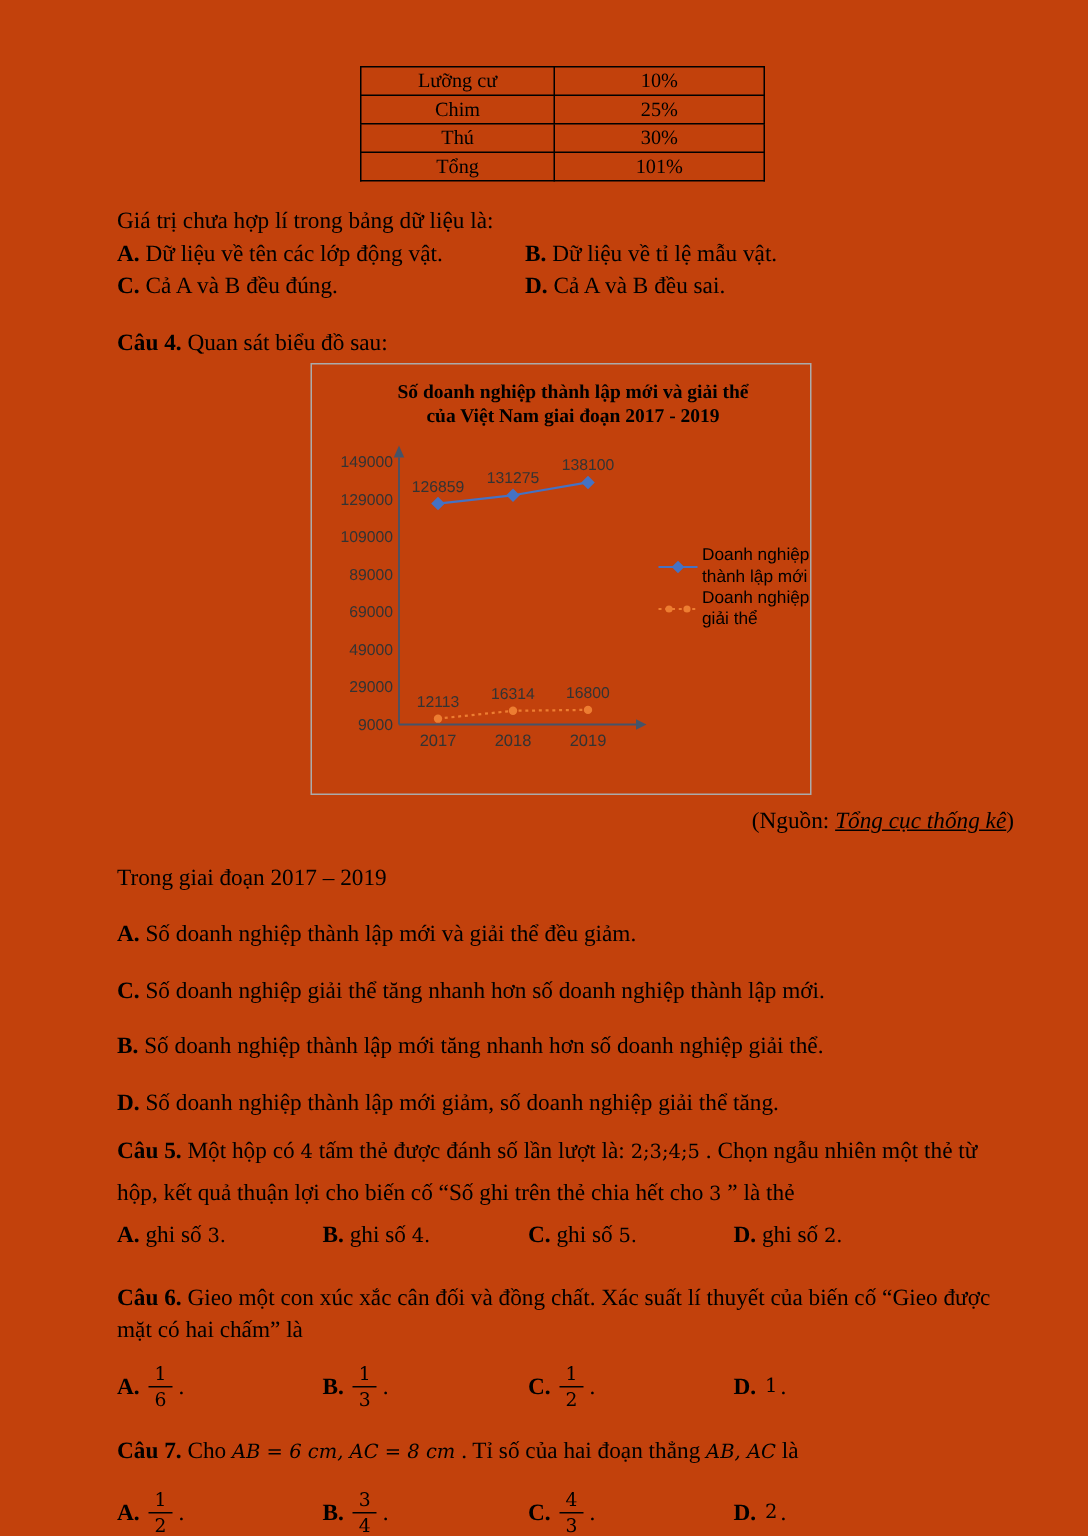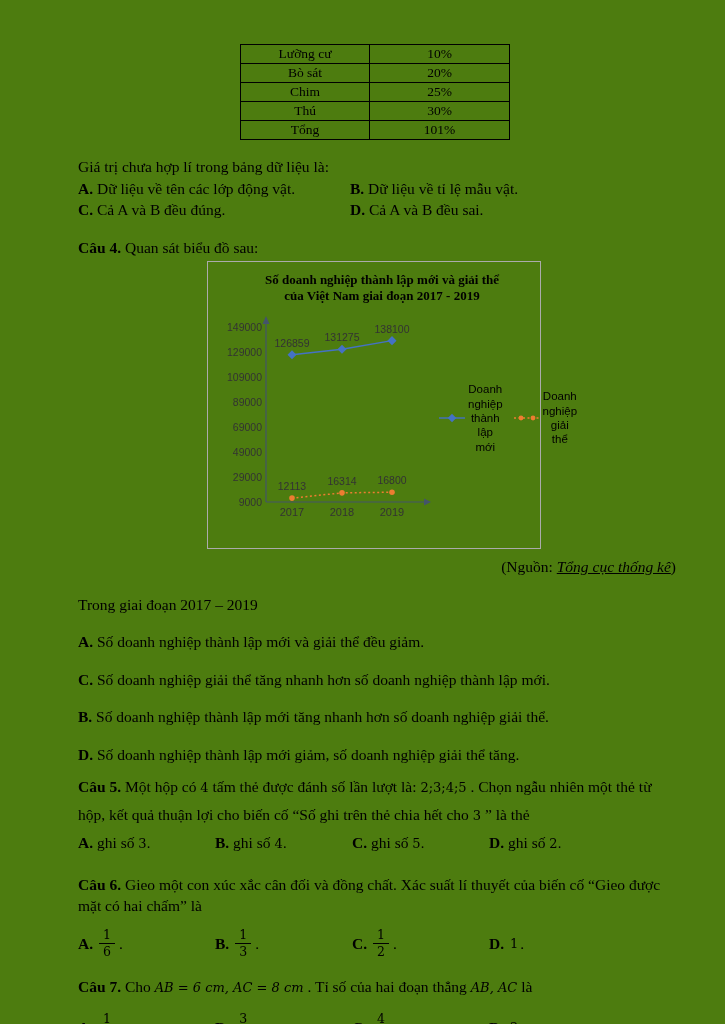--- a/index.html
+++ b/index.html
@@ -1,18 +1,18 @@
 <!DOCTYPE html>
 <html><head>
 <meta charset="utf-8">
 <style>
   * { margin:0; padding:0; box-sizing:border-box; }
   html,body { background:#ffffff; }
   .page {
-    width:725px; height:1024px; background:#4d7c0f; position:relative; overflow:hidden;
+    width:725px; height:1024px; background:#c2410c; position:relative; overflow:hidden;
     font-family:"Liberation Serif", serif; font-size:15.5px; color:#000;
     padding:44px 49px 0 78px; line-height:1.39;
   }
   
   .table-wrap { margin-left:162px; width:270px; margin-bottom:6px; }
   table.data-table { border-collapse:collapse; width:100%; font-size:13.5px; }
   table.data-table td { border:1px solid #000; height:19px; text-align:center; padding:0 4px; line-height:1.1; }
   td.c1 { width:48%; }
 
   b.opt-label, b.q-label { font-weight:bold; }
@@ -22,22 +22,22 @@
   .opt-4col .c { width:137px; }
   .opt-4col .c:last-child { width:auto; }
 
   .math { font-family:"DejaVu Serif", serif; font-size:13px; }
   .math-var { font-family:"DejaVu Serif", serif; font-size:13px; font-style:italic; }
 
   
   .chart-box { margin:3px 0 0 129px; width:334px; height:288px; border:1px solid #ababab; position:relative; padding-top:10px;padding-left:16px; }
   .chart-title { text-align:center; font-weight:bold; font-size:13px; line-height:1.25; font-family:"Liberation Serif", serif; }
   .chart-canvas { position:absolute; left:6px; top:50px; }
-  .chart-legend { position:absolute; left:230px; top:120px; display:flex; flex-direction:row; gap:10px;
-    font-family:"Liberation Sans", sans-serif; font-size:11.5px; line-height:1.25;text-align:center; }
+  .chart-legend { position:absolute; left:230px; top:120px; display:flex; flex-direction:column; 
+    font-family:"Liberation Sans", sans-serif; font-size:11.5px; line-height:1.25; }
   .legend-item { display:flex; align-items:center; gap:2px; }
   .legend-item svg { flex:0 0 auto; }
 
   .source-line { text-align:right; margin-top:7px; }
   .source-line .it { font-style:italic;text-decoration:underline; }
 
   .para { margin-top:16px; }
   .q5-para { margin-top:8px; line-height:27px; }
   .q6-para { margin-top:20px; }
   .q7-line { margin-top:10px; line-height:27px; }
@@ -56,24 +56,20 @@
 <body>
 
 <div class="page">
 
   <div class="table-wrap">
     <table class="data-table">
       <tbody>
         <tr>
           <td class="c1">Lưỡng cư</td>
           <td>10%</td>
-        </tr>
-        <tr>
-          <td class="c1">Bò sát</td>
-          <td>20%</td>
         </tr>
         <tr>
           <td class="c1">Chim</td>
           <td>25%</td>
         </tr>
         <tr>
           <td class="c1">Thú</td>
           <td>30%</td>
         </tr>
         <tr>

